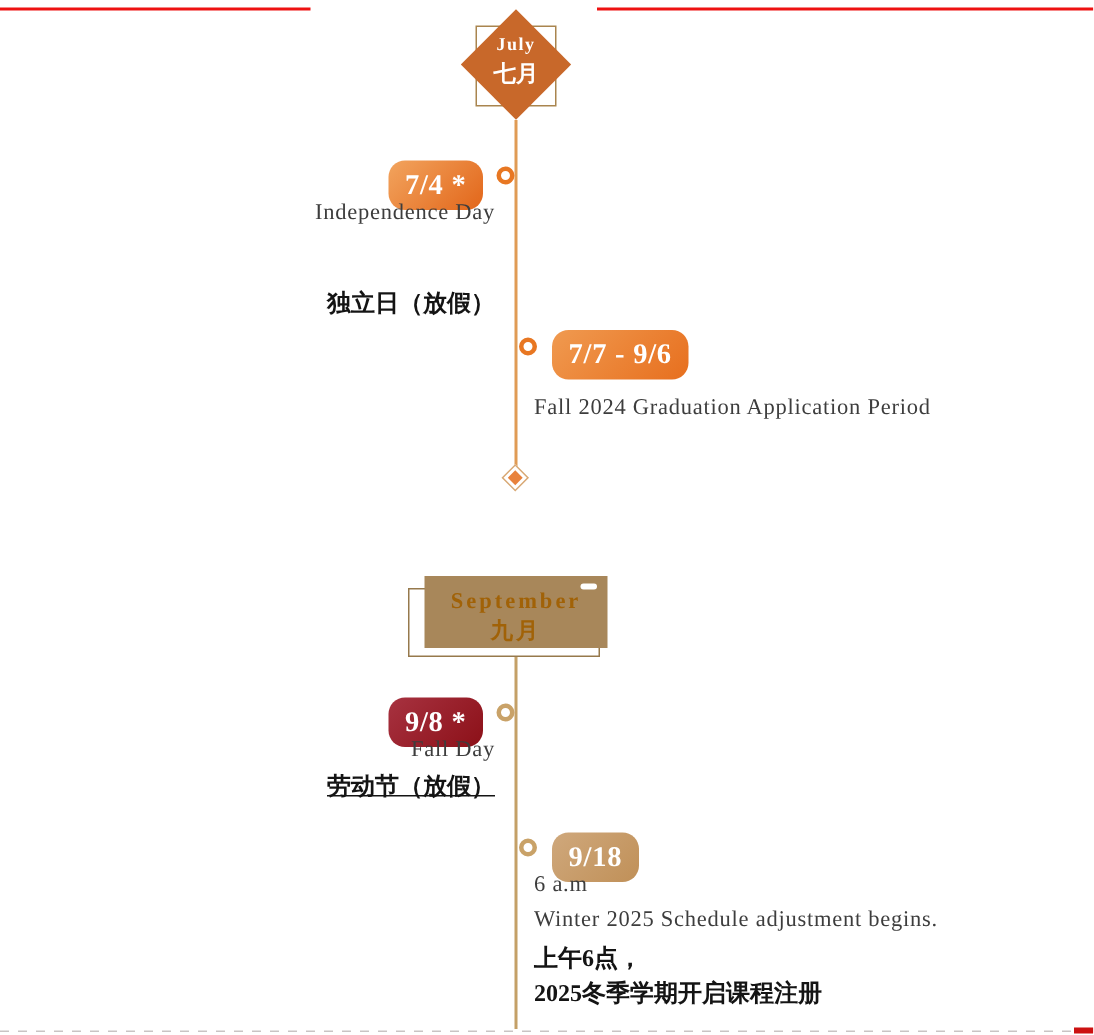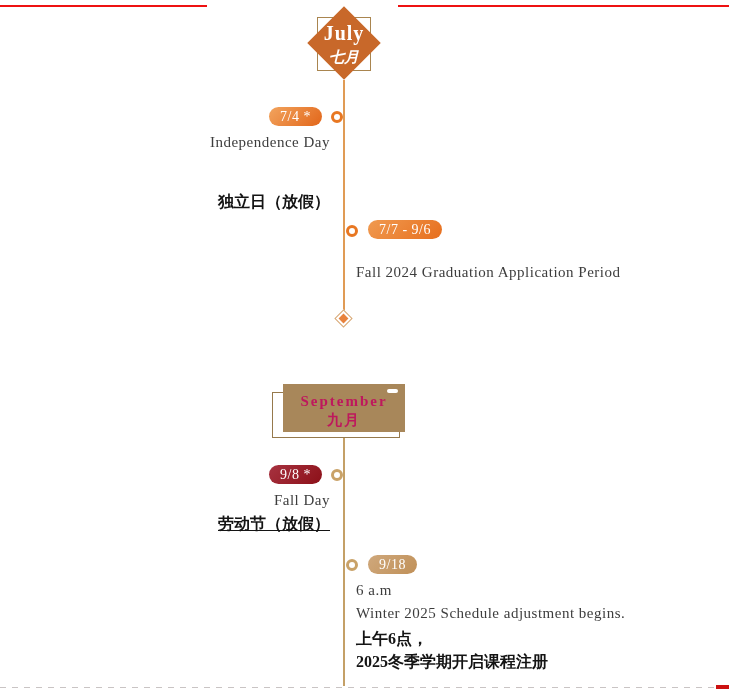--- a/index.html
+++ b/index.html
@@ -17,38 +17,38 @@
   
   .tline{position:absolute;left:343px;width:2px;}
   .tline.july{top:80px;height:232px;background:#e09b55;}
   .tline.sept{top:432px;height:254px;background:#c4a067;}
   
   .july-square{position:absolute;left:317px;top:17px;width:54px;height:54px;
     border:1px solid #a9854f;background:#ffffff;box-sizing:border-box;}
   .july-diamond{position:absolute;left:318px;top:17px;width:52px;height:52px;
     background:#c8682a;transform:rotate(45deg);}
   .july-text{position:absolute;left:304px;top:22px;width:80px;text-align:center;color:#ffffff;}
-  .july-text .en{font-size:20px;font-weight:bold;letter-spacing:1px;}
-  .july-text .zh{font-size:15px;font-weight:bold;margin-top:3px;font-style:italic;}
+  .july-text .en{font-size:12px;font-weight:bold;letter-spacing:1px;}
+  .july-text .zh{font-size:15px;font-weight:bold;margin-top:3px;}
   
   .end-outer{position:absolute;left:337px;top:312px;width:13px;height:13px;
     border:1px solid #d8a874;background:#fff;transform:rotate(45deg);box-sizing:border-box;}
   .end-inner{position:absolute;left:340px;top:315px;width:7px;height:7px;
     background:#e8823c;transform:rotate(45deg);}
   
   .sept-outline{position:absolute;left:272px;top:392px;width:128px;height:46px;
     border:1px solid #96794c;box-sizing:border-box;background:#ffffff;}
   .sept-box{position:absolute;left:283px;top:384px;width:122px;height:48px;background:#a8875a;}
   .sept-dash{position:absolute;left:387px;top:389px;width:11px;height:4px;background:#ffffff;border-radius:2px;}
-  .sept-text{position:absolute;left:283px;top:393px;width:122px;text-align:center;color:#be185d;}
+  .sept-text{position:absolute;left:283px;top:393px;width:122px;text-align:center;color:#a16207;}
   .sept-text .en{font-size:15px;font-weight:bold;letter-spacing:2px;}
   .sept-text .zh{font-size:15px;font-weight:bold;margin-top:1px;letter-spacing:2px;}
   
-  .badge{position:absolute;height:19px;border-radius:11px;color:#ffffff;
-    font-size:14px;font-weight:normal;display:flex;align-items:center;justify-content:center;
+  .badge{position:absolute;height:33px;border-radius:11px;color:#ffffff;
+    font-size:19px;font-weight:bold;display:flex;align-items:center;justify-content:center;
     padding:0 11px;letter-spacing:0.5px;}
   .badge.b74{right:407px;top:107px;background:linear-gradient(135deg,#f2a45e,#e2661a);}
   .badge.b779{left:368px;top:220px;background:linear-gradient(135deg,#f09a50,#e76f1e);}
   .badge.b92{right:407px;top:465px;background:linear-gradient(135deg,#a73240,#8c1018);}
   .badge.b918{left:368px;top:555px;background:linear-gradient(135deg,#cfa87c,#c09058);}
   .dot{position:absolute;width:12px;height:12px;border-radius:50%;background:#ffffff;box-sizing:border-box;}
   .dot.orange{border:3px solid #e87722;}
   .dot.tan{border:3px solid #c9a268;}
   .dot.d1{left:331px;top:111px;}
   .dot.d2{left:346px;top:225px;}

